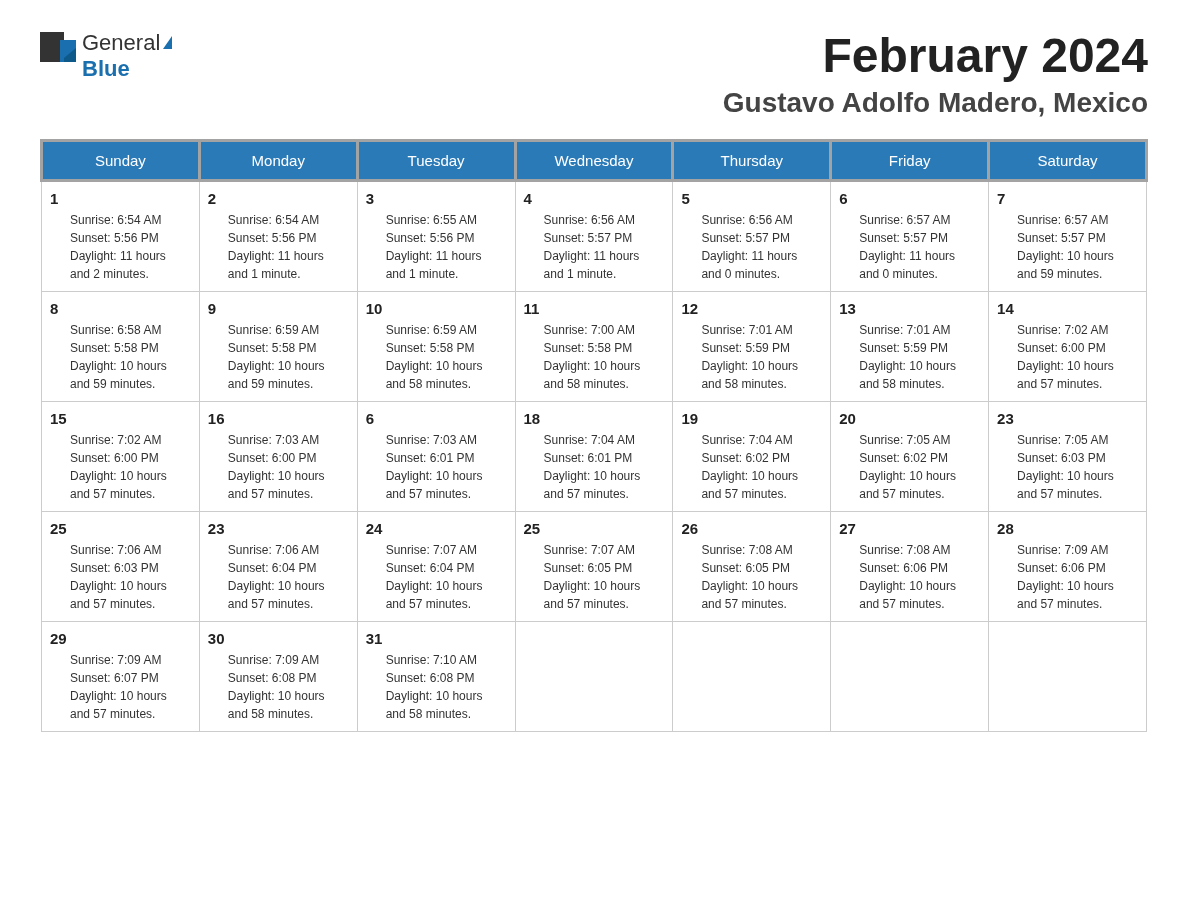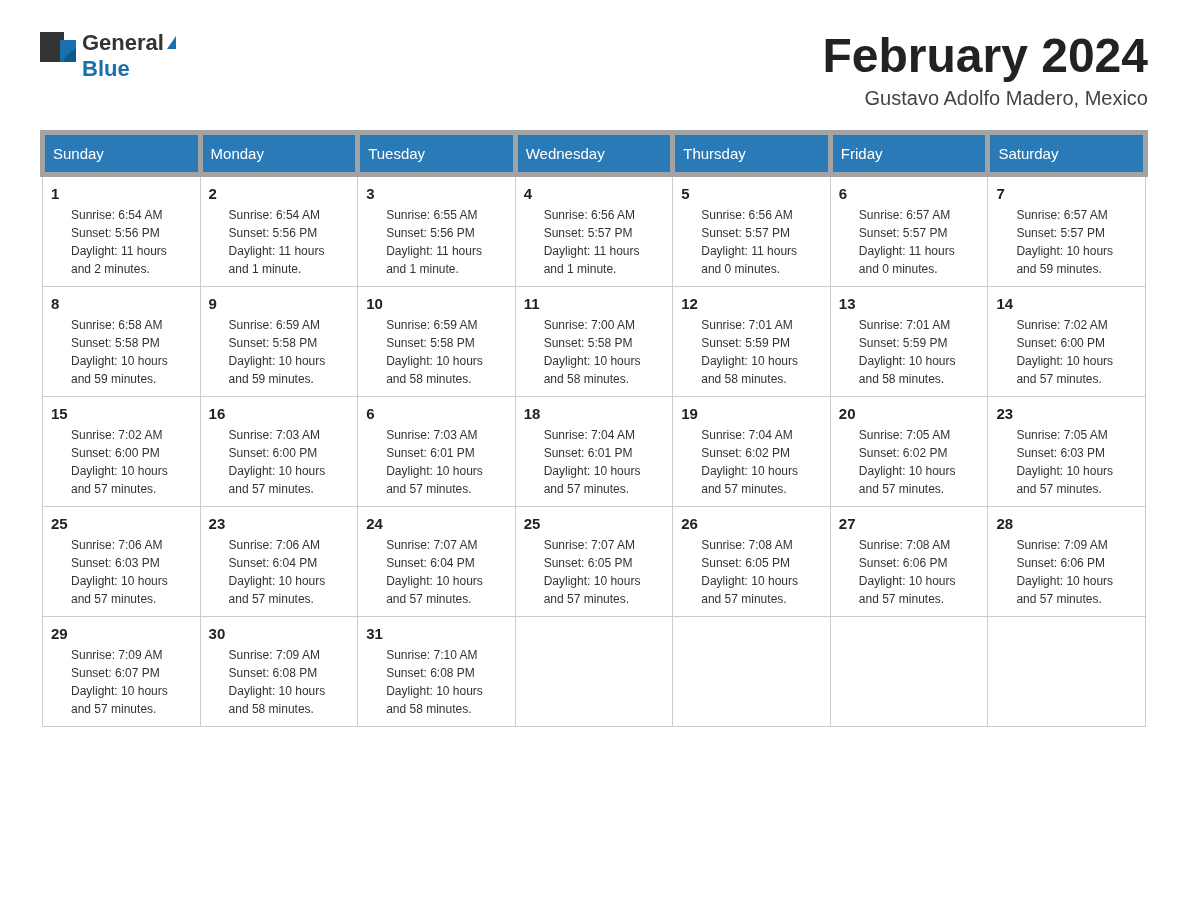--- a/index.html
+++ b/index.html
@@ -16,57 +16,58 @@
       align-items: flex-start;
       margin-bottom: 20px;
     }
     .logo {
       display: flex;
       flex-direction: column;
       align-items: flex-start;
     }
     .logo-text-general {
       font-size: 22px;
-      font-weight: bold;
+      font-weight: normal;
       color: #333;
       line-height: 1.2;
     }
     .logo-text-blue {
       font-size: 22px;
       font-weight: bold;
       color: #1a6faf;
       line-height: 1.2;
     }
     .title-section {
       text-align: right;
     }
     .month-title {
       font-size: 48px;
       font-weight: bold;
       color: #222;
       line-height: 1.1;
     }
     .location-title {
-      font-size: 20px;
+      font-size: 28px;
       color: #444;
       margin-top: 4px;
+      font-weight: bold;
     }
     .calendar-table {
       width: 100%;
       border-collapse: collapse;
       table-layout: fixed;
     }
     .calendar-table thead th {
       background-color: #2a7ab8;
       color: #fff;
       padding: 10px 8px;
       font-size: 15px;
       font-weight: normal;
-      text-align: left;
-      border: 5px solid #a3a3a3;
+      text-align: center;
+      border: 3px solid #a3a3a3;
     }
     .calendar-table tbody td {
       vertical-align: top;
       padding: 8px 8px;
       border: 1px solid #ccc;
       font-size: 12px;
       color: #333;
       height: 110px;
     }
     .day-number {

